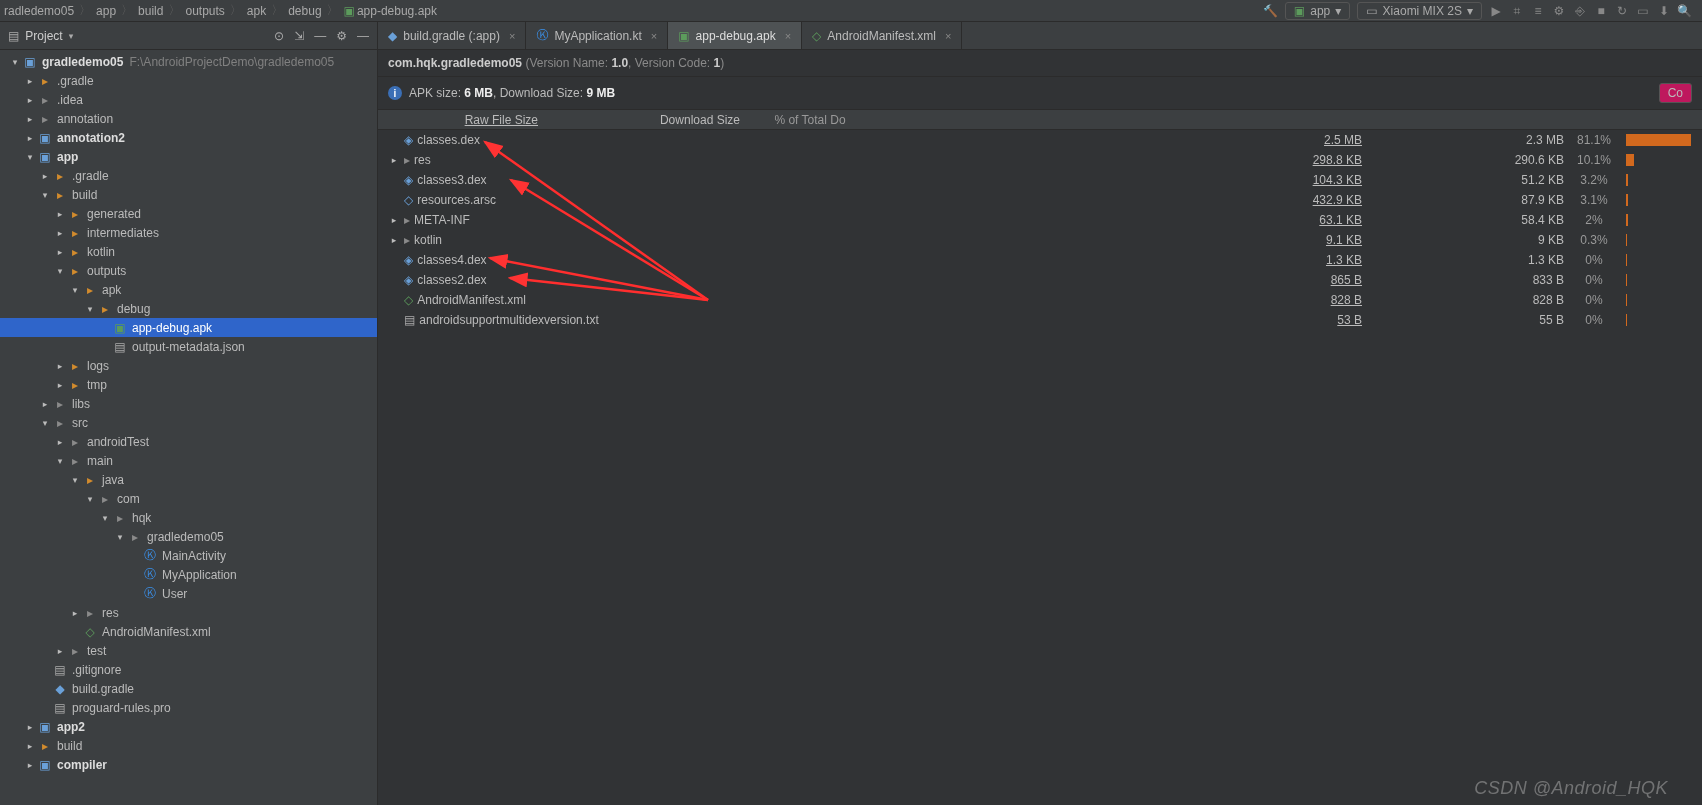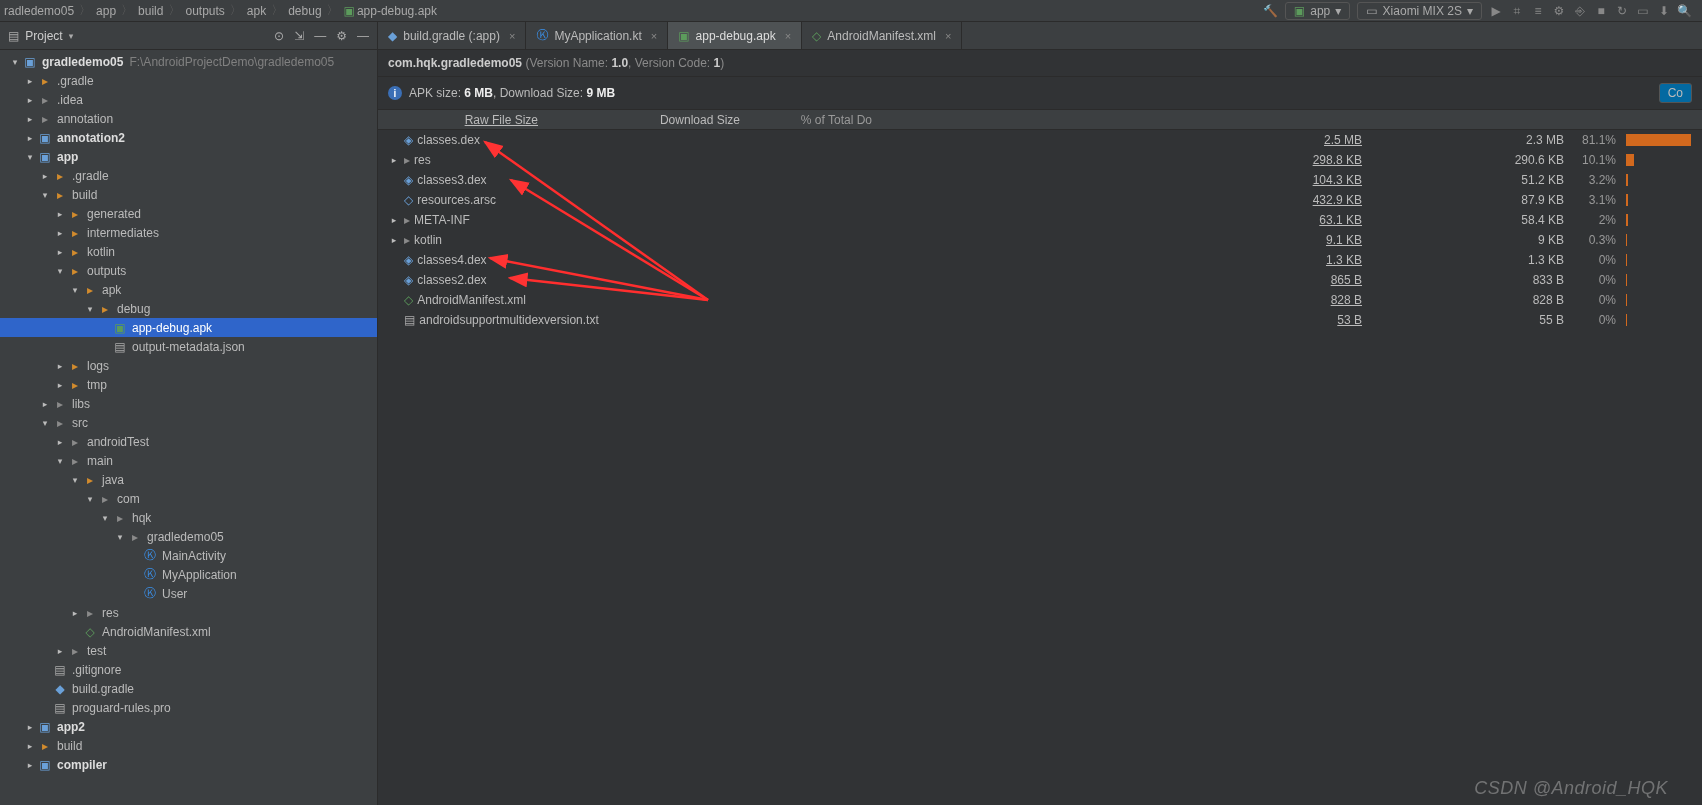--- a/index.html
+++ b/index.html
@@ -34,29 +34,29 @@
 .editor { flex:1; background:#313335; display:flex; flex-direction:column; min-width:0; }
 .tabs { height:28px; background:#3c3f41; display:flex; align-items:stretch; border-bottom:1px solid #2b2b2b; }
 .tab { display:flex; align-items:center; padding:0 10px; gap:6px; border-right:1px solid #2b2b2b; color:#bbb; cursor:pointer; }
 .tab.active { background:#4e5254; color:#ddd; }
 .tab .close { color:#888; font-size:11px; margin-left:3px; }
 .infobar { padding:6px 10px; color:#8a8a8a; border-bottom:1px solid #2b2b2b; }
 .infobar b { color:#ccc; }
 .sizebar { padding:6px 10px; color:#bbb; display:flex; align-items:center; gap:7px; border-bottom:1px solid #2b2b2b; background:#313335; }
 .sizebar .info-icon { width:14px; height:14px; border-radius:50%; background:#3b6fb6; color:#fff; display:inline-flex; align-items:center; justify-content:center; font-size:10px; font-weight:bold; }
 .sizebar b { color:#eee; }
-.sizebar .compare-btn { margin-left:auto; background:#0369a1; border:1px solid #555; color:#bbb; padding:2px 8px; border-radius:3px; cursor:pointer; }
+.sizebar .compare-btn { margin-left:auto; background:#be185d; border:1px solid #555; color:#bbb; padding:2px 8px; border-radius:3px; cursor:pointer; }
 
 
 .table-head, .row { display:flex; align-items:center; height:20px; padding-left:10px; }
 .table-head { background:#3c3f41; border-bottom:1px solid #2b2b2b; color:#bbb; font-size:11px; }
 .col-file { flex:1; display:flex; align-items:center; gap:4px; }
 .col-raw { width:170px; text-align:right; padding-right:20px;text-decoration:underline; }
 .col-dl { width:190px; text-align:right; padding-right:8px; }
-.col-pct { width:50px; text-align:right; padding-right:6px; color:#999; }
+.col-pct { width:50px; text-align:center; padding-right:6px; color:#999; }
 .col-bar { width:80px; padding-left:4px; }
 .bar { height:12px; background:#d2691e; }
 .row .arrw { width:12px; color:#bbb; font-size:9px; text-align:center; }
 .rows { position:relative; }
 
 
 .annotation-svg { position:absolute; top:0; left:0; pointer-events:none; z-index:5; }
 
 .watermark { position:absolute; bottom:6px; right:34px; color:#aaaaaa88; font-size:18px; font-style:italic; letter-spacing:0.5px; }
 svg { display:block; }

